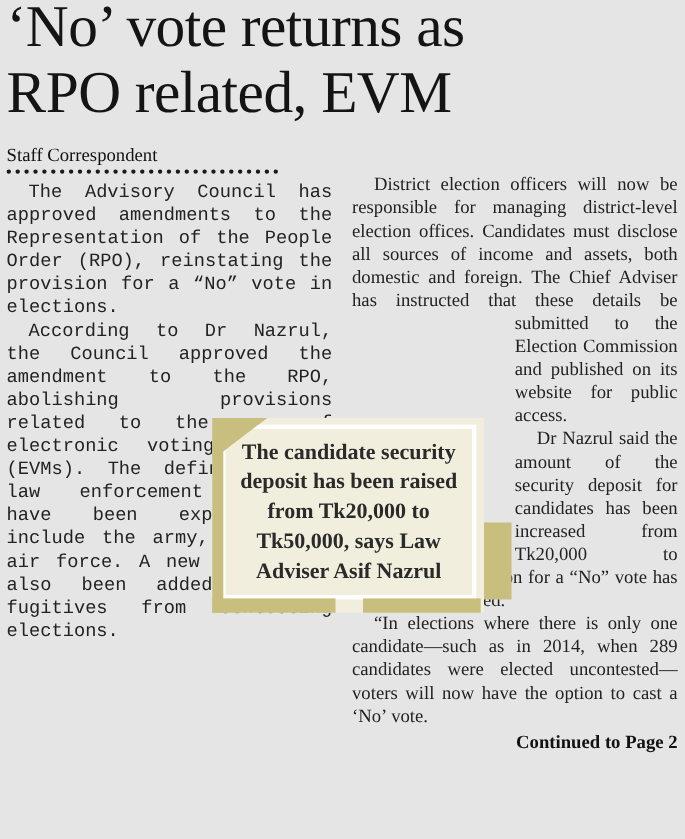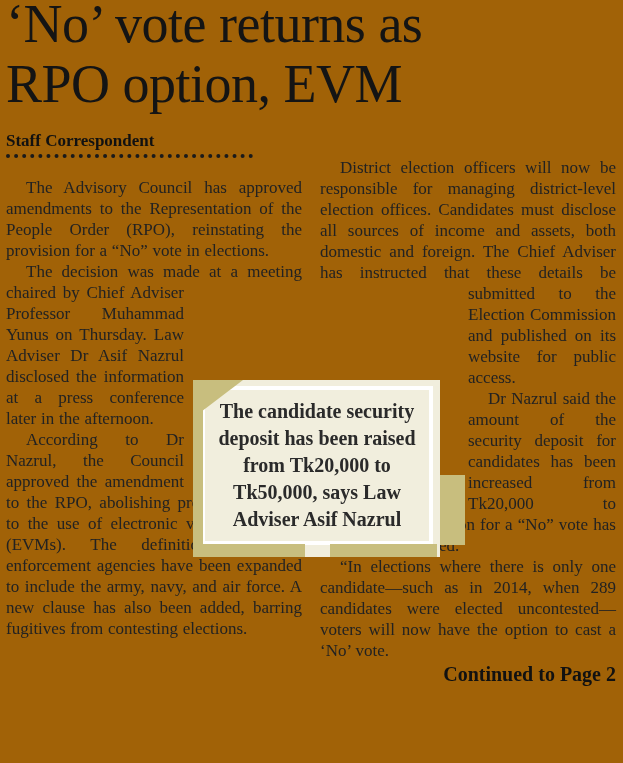--- a/index.html
+++ b/index.html
@@ -1,20 +1,20 @@
 <!DOCTYPE html>
 <html lang="en"><head>
 <meta charset="utf-8">
 <style>
   html,body{margin:0;padding:0;background:#ffffff;}
   .page{
     position:relative;
     width:623px;height:763px;
     overflow:hidden;
-    background:#a16207;
+    background:#e5e5e5;
     font-family:"Liberation Serif", serif;
     color:#1e1e1e;
   }
   
   .headline{
     margin:-5px 0 0 0;
     padding:0 6px;
     font-size:54px;
     line-height:1.11;
     font-weight:500;
@@ -25,21 +25,21 @@
   
   .cols{
     display:flex;
     gap:18px;
     padding:0 6px;
     margin-top:16px;
   }
   .col{width:296px;}
   .col2{padding-top:26px;font-family:Liberation Serif, serif;}
   .byline{
-    font-weight:bold;
+    font-weight:normal;
     font-size:17px;
     line-height:20px;
     color:#111;
   }
   .dotted-rule{
     width:247px;
     height:0;
     border-bottom:4px dotted #1a1a1a;
     margin-top:3px;
   }
@@ -47,37 +47,37 @@
     margin:0;
     font-size:17px;
     line-height:21px;
     text-align:justify;
     text-indent:20px;
     hyphens:auto;
     -webkit-hyphens:auto;
     word-spacing:0.5px;
     color:#222;
   }
-  .col1 .body-text{margin-top:19px;}
+  .col1 .body-text{margin-top:7px;font-family:Liberation Mono, monospace;}
   
   .wrap-spacer-right{
     float:right;
     width:118px;
     height:213px;
     shape-outside:inset(26px 0 0 0);
   }
   .wrap-spacer-left{
     float:left;
     width:148px;
     height:340px;
     shape-outside:inset(146px 0 0 0);
   }
   .continued{
     font-weight:bold;
-    font-size:20px;
+    font-size:17px;
     line-height:21px;
     text-align:right;
     margin-top:3px;
     color:#111;
   }
   
   .quote-box{
     position:absolute;
     left:193px;top:380px;
     width:247px;height:177px;
@@ -108,31 +108,30 @@
   .tan-bottom-right{left:137px;bottom:0;width:107px;height:13px;}
   .tan-right-outer{right:-25px;top:95px;width:25px;height:70px;}
 </style>
 </head>
 <body>
 
 <div class="page">
 
   <h1 class="headline">
     <span class="hl-line">‘No’ vote returns as</span>
-    <span class="hl-line">RPO option, EVM</span>
+    <span class="hl-line">RPO related, EVM</span>
   </h1>
 
   <div class="cols">
 
     <div class="col col1">
       <div class="byline">Staff Correspondent</div>
       <div class="dotted-rule"></div>
       <div class="body-text">
         <p><span>The Advisory Council has approved amendments to the Representation of the People Order (RPO), reinstating the provision for a “No” vote in elections.</span></p>
-        <p><span class="wrap-spacer-right"></span><span>The decision was made at a meeting chaired by Chief Adviser Professor Muhammad Yunus on Thursday. Law Adviser Dr Asif Nazrul disclosed the information at a press conference later in the afternoon.</span></p>
         <p><span>According to Dr Nazrul, the Council approved the amendment to the RPO, abolishing provisions related to the use of electronic voting machines (EVMs). The definitions of law enforcement agencies have been expanded to include the army, navy, and air force. A new clause has also been added, barring fugitives from contesting elections.</span></p>
       </div>
     </div>
 
     <div class="col col2">
       <div class="body-text">
         <p><span class="wrap-spacer-left"></span><span>District election officers will now be responsible for managing district-level election offices. Candidates must disclose all sources of income and assets, both domestic and foreign. The Chief Adviser has instructed that these details be submitted to the Election Commission and published on its website for public access.</span></p>
         <p><span>Dr Nazrul said the amount of the security deposit for candidates has been increased from Tk20,000 to Tk50,000. A provision for a “No” vote has also been reinstated.</span></p>
         <p><span>“In elections where there is only one candidate—such as in 2014, when 289 candidates were elected uncontested—voters will now have the option to cast a ‘No’ vote.</span></p>
       </div>

